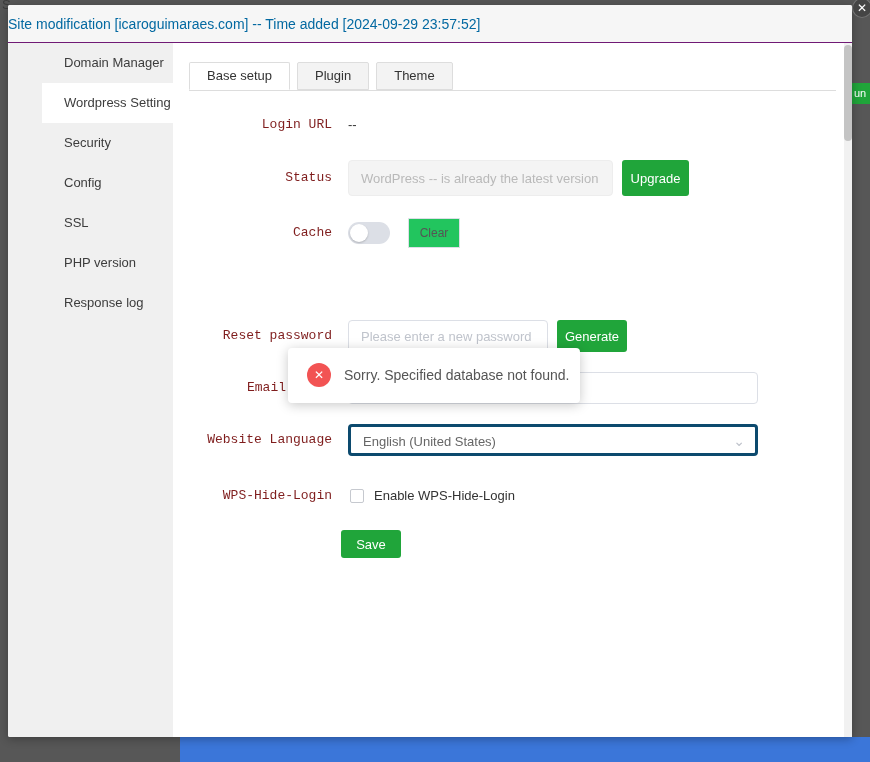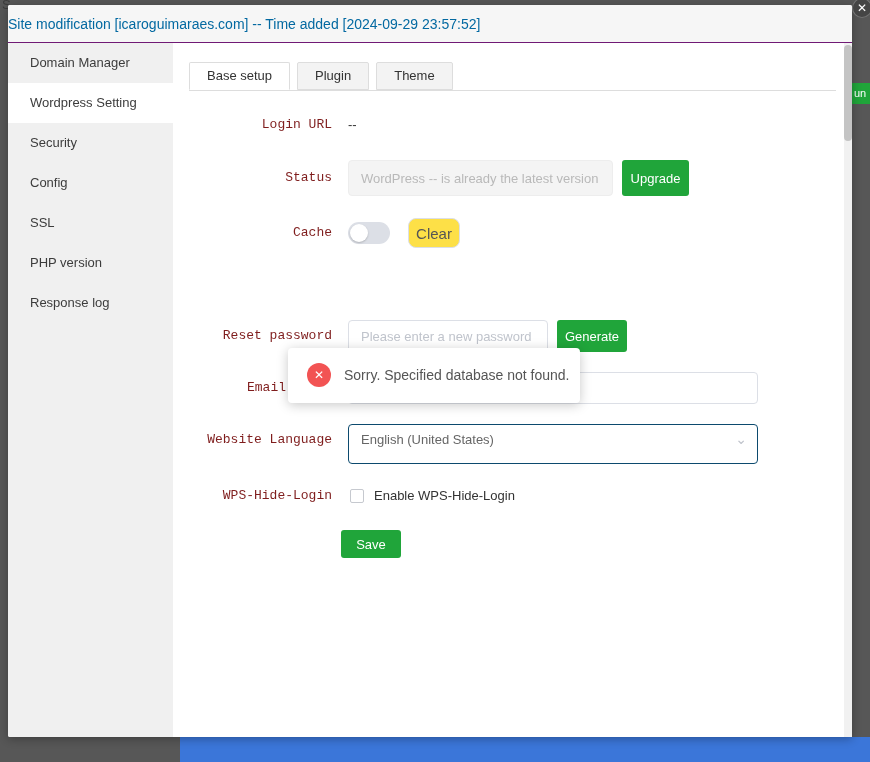--- a/index.html
+++ b/index.html
@@ -11,46 +11,46 @@
   #bg-frag-tl { position:absolute; left:2px; top:-3px; font-size:13px; color:#3c3c3c; }
   #bg-green { position:absolute; left:852px; top:83px; width:18px; height:21px; background:#20a53a; overflow:hidden; color:#fff; font-size:11px; line-height:21px; padding-left:2px; }
   #bg-blue { position:absolute; left:180px; top:737px; width:690px; height:25px; background:#3b76d9; }
 
   
   .modal { position:absolute; left:8px; top:5px; width:844px; height:732px; background:#fff; border-radius:2px; box-shadow:0 2px 10px rgba(0,0,0,.3); }
   .modal-header { height:38px; line-height:38px; background:#f6f6f6; border-bottom:1px solid #701a75; font-size:14px; color:#0369a1; border-radius:2px 2px 0 0; }
   .close-btn { position:absolute; left:852px; top:-2px; width:20px; height:20px; border-radius:50%; background:#454545; color:#fff; text-align:center; line-height:20px; font-size:12px; z-index:60; cursor:pointer; box-shadow:0 0 0 1px rgba(255,255,255,.25) inset; }
 
   
-  .sidebar { position:absolute; left:0; top:38px; bottom:0; width:165px; background:#f0f0f0; border-radius:0 0 0 2px; }
+  .sidebar { position:absolute; left:0; top:38px; bottom:0; width:165px; background:#f0f0f0; border-radius:0 0 0 2px;padding-left:34px; }
   .side-item { height:40px; line-height:40px; padding-left:22px; font-size:13px; color:#3c3c3c; cursor:pointer; }
   .side-item.active { background:#fff; }
 
   
   .content { position:absolute; left:165px; top:38px; right:8px; bottom:0; background:#fff; }
 
   .tabbar { position:absolute; left:16px; right:8px; top:19px; display:flex; align-items:flex-start; border-bottom:1px solid #ddd; height:29px; }
   .tab { border:1px solid #ddd; background:#f3f3f3; margin-right:7px; margin-bottom:-1px; height:28px; line-height:26px; padding:0 17px; font-size:13px; color:#333; cursor:pointer; border-radius:2px 2px 0 0; }
   .tab.active { background:#fff; border-bottom-color:#fff; }
 
   .row { position:absolute; left:0; right:16px; }
   .lbl { position:absolute; left:0; width:159px; text-align:right; color:#7f1d1d; font-size:13px;font-family:Liberation Mono, monospace; }
   .lbl-email { width:113px; }
 
   input.txt { position:absolute; border:1px solid #dcdfe6; border-radius:4px; padding:0 12px; font-size:13px; color:#333; font-family:inherit; outline:none; background:#fff; }
   input.txt::placeholder { color:#c0c4cc; }
   .input-disabled { background:#f4f4f4 !important; color:#b9b9b9 !important; border-color:#ededed !important; }
 
   .btn-green { position:absolute; background:#20a53a; color:#fff; border:none; border-radius:3px; font-size:13px; font-family:inherit; cursor:pointer; }
-  .btn-plain { position:absolute; background:#fde047; border:1px solid #dcdfe6; border-radius:8px; color:#555; font-size:15px; font-family:inherit; cursor:pointer; }
+  .btn-plain { position:absolute; background:#22c55e; border:1px solid #dcdfe6; border-radius:1px; color:#555; font-size:12px; font-family:inherit; cursor:pointer; }
 
   .toggle { position:absolute; left:175px; top:4px; width:42px; height:22px; border-radius:11px; background:#dcdfe6; cursor:pointer; }
   .toggle .knob { position:absolute; left:2px; top:2px; width:18px; height:18px; border-radius:50%; background:#fff; box-shadow:0 1px 2px rgba(0,0,0,.2); }
 
-  .select { position:absolute; left:175px; width:410px; height:40px; border:1px solid #0c4a6e; border-radius:4px; background:#fff; cursor:pointer; }
+  .select { position:absolute; left:175px; width:410px; height:32px; border:3px solid #0c4a6e; border-radius:4px; background:#fff; cursor:pointer; }
   .select .sel-text { position:absolute; left:12px; top:0; line-height:30px; font-size:13px; color:#666; }
   .select .chev { position:absolute; right:10px; top:0; line-height:28px; font-size:14px; color:#c0c4cc; }
 
   .checkbox { position:absolute; left:177px; top:3px; width:14px; height:14px; border:1px solid #c6c9cf; border-radius:2px; background:#fff; cursor:pointer; }
   .cb-label { position:absolute; left:201px; top:0; font-size:13px; color:#333; cursor:pointer; }
 
   
   .scroll-track { position:absolute; right:0; top:38px; bottom:0; width:8px; background:#f1f1f1; }
   .scroll-thumb { position:absolute; left:0; top:2px; width:8px; height:96px; background:#c4c4c4; border-radius:4px; cursor:pointer; }
 

